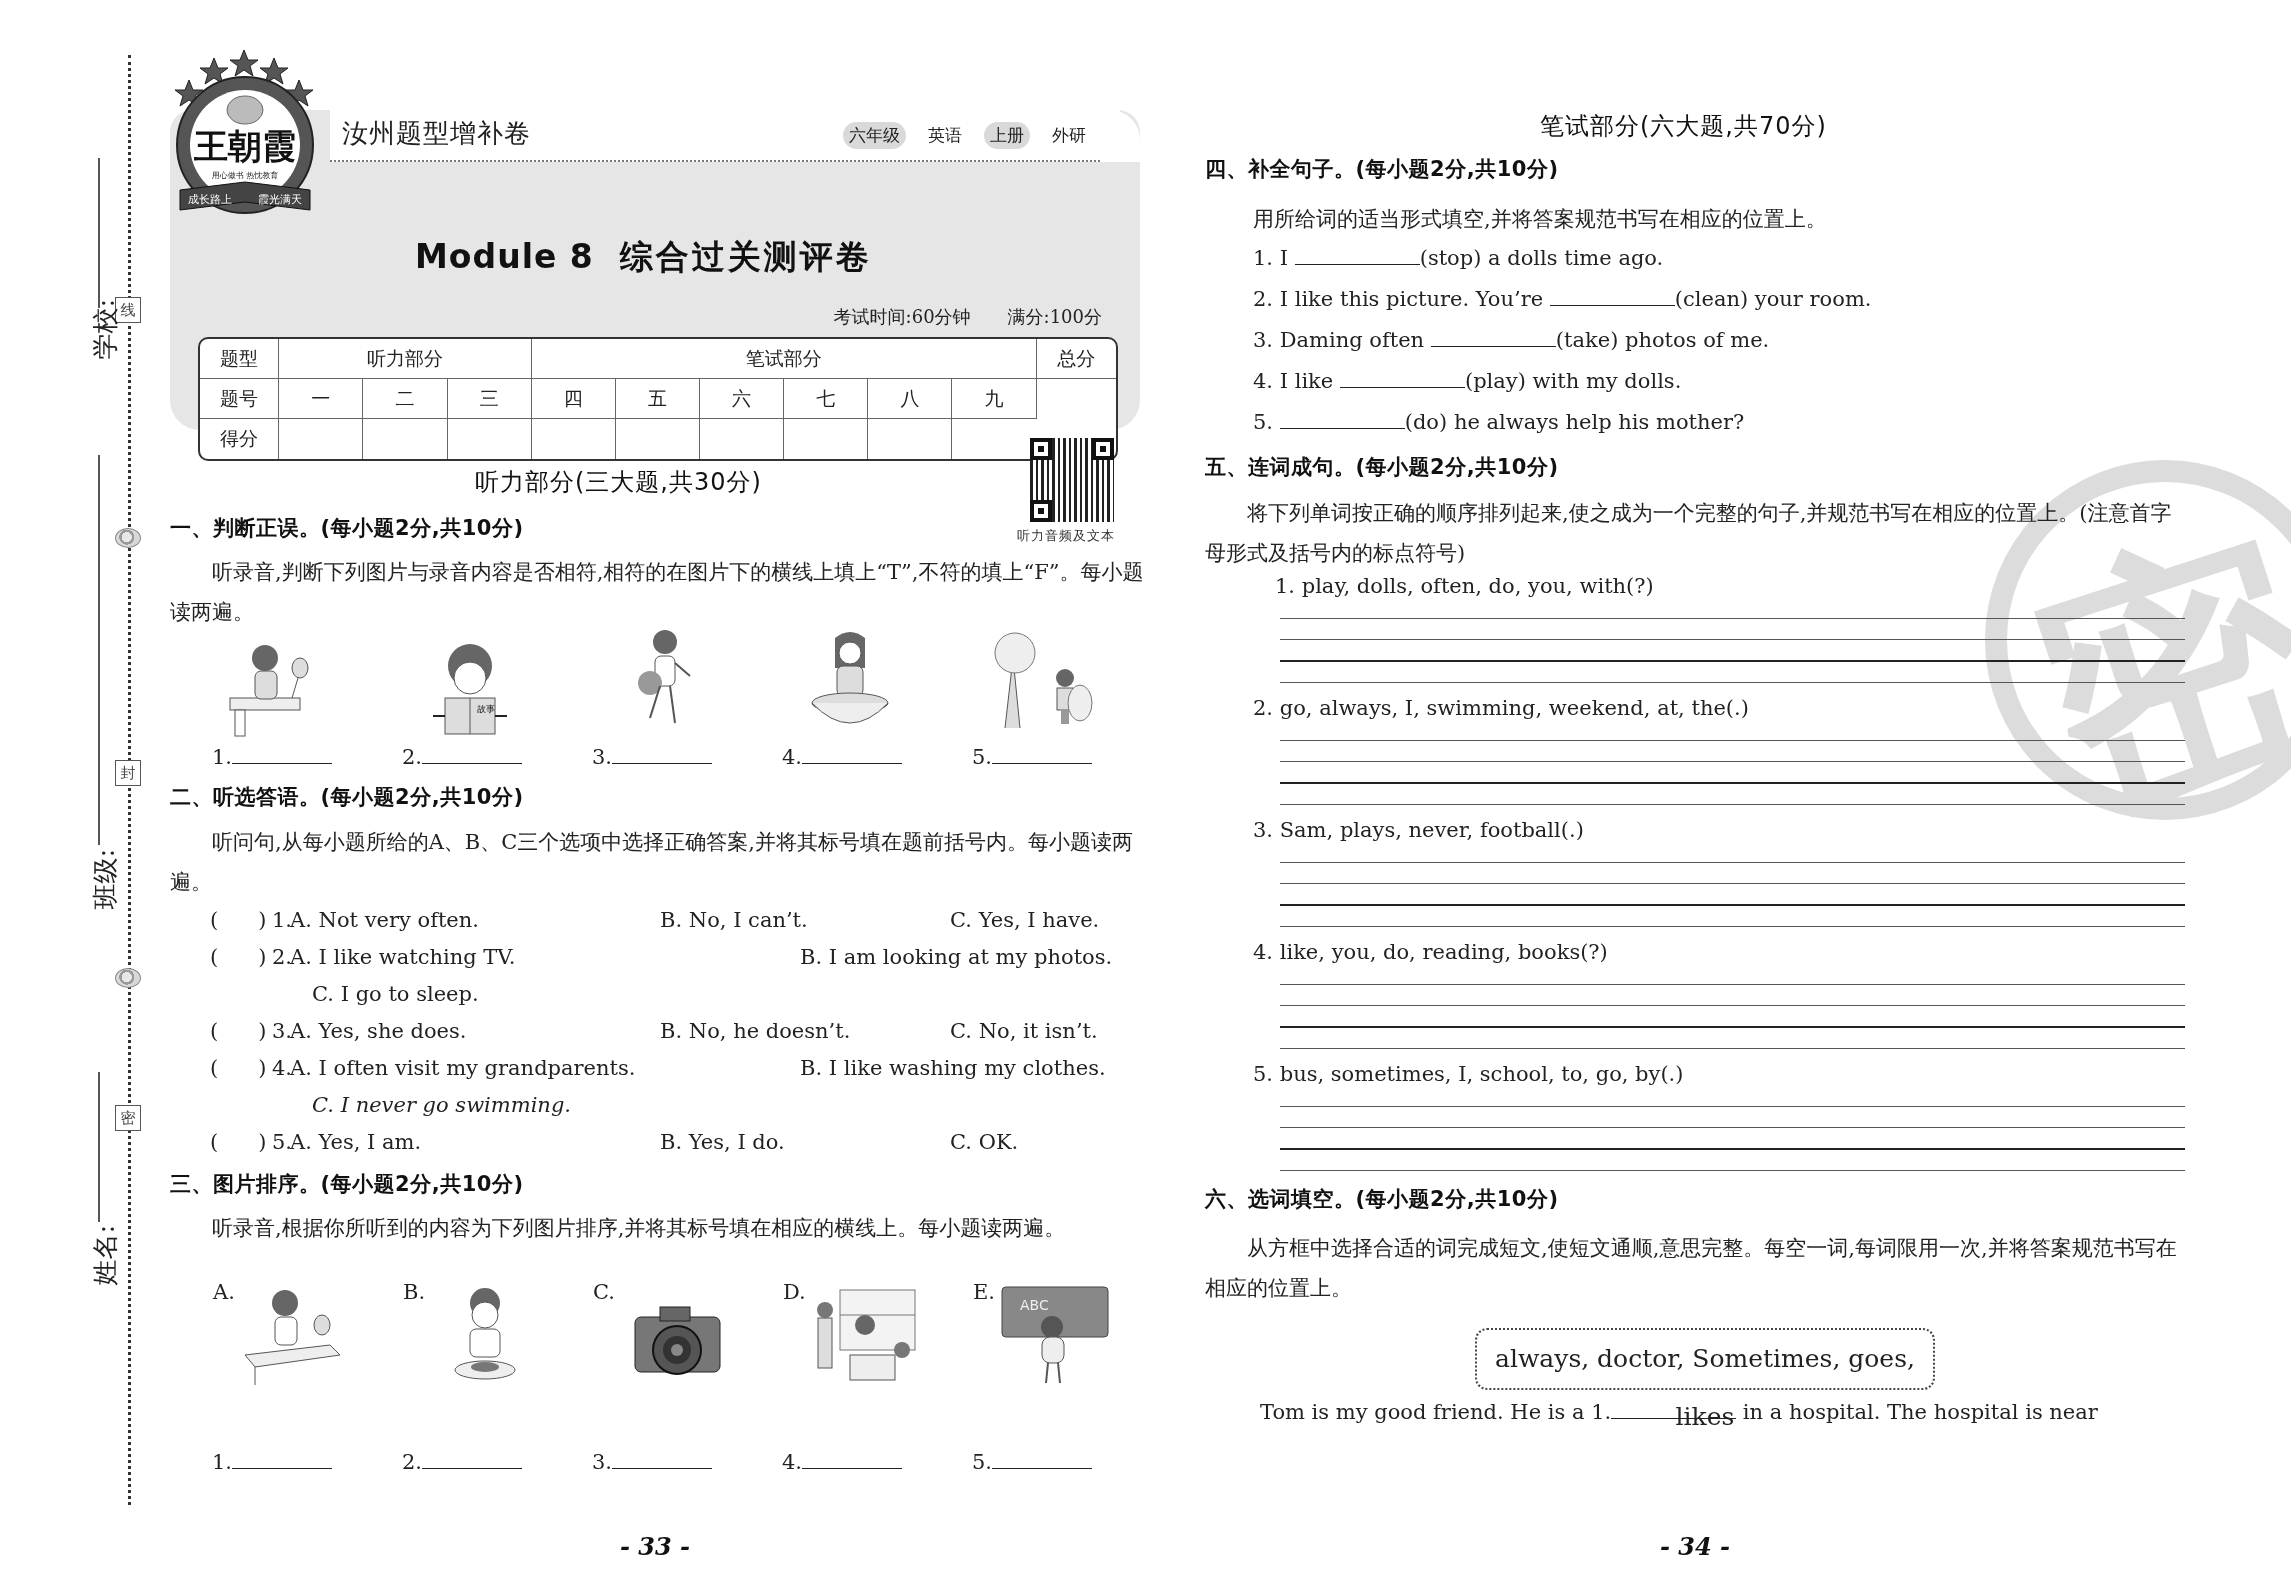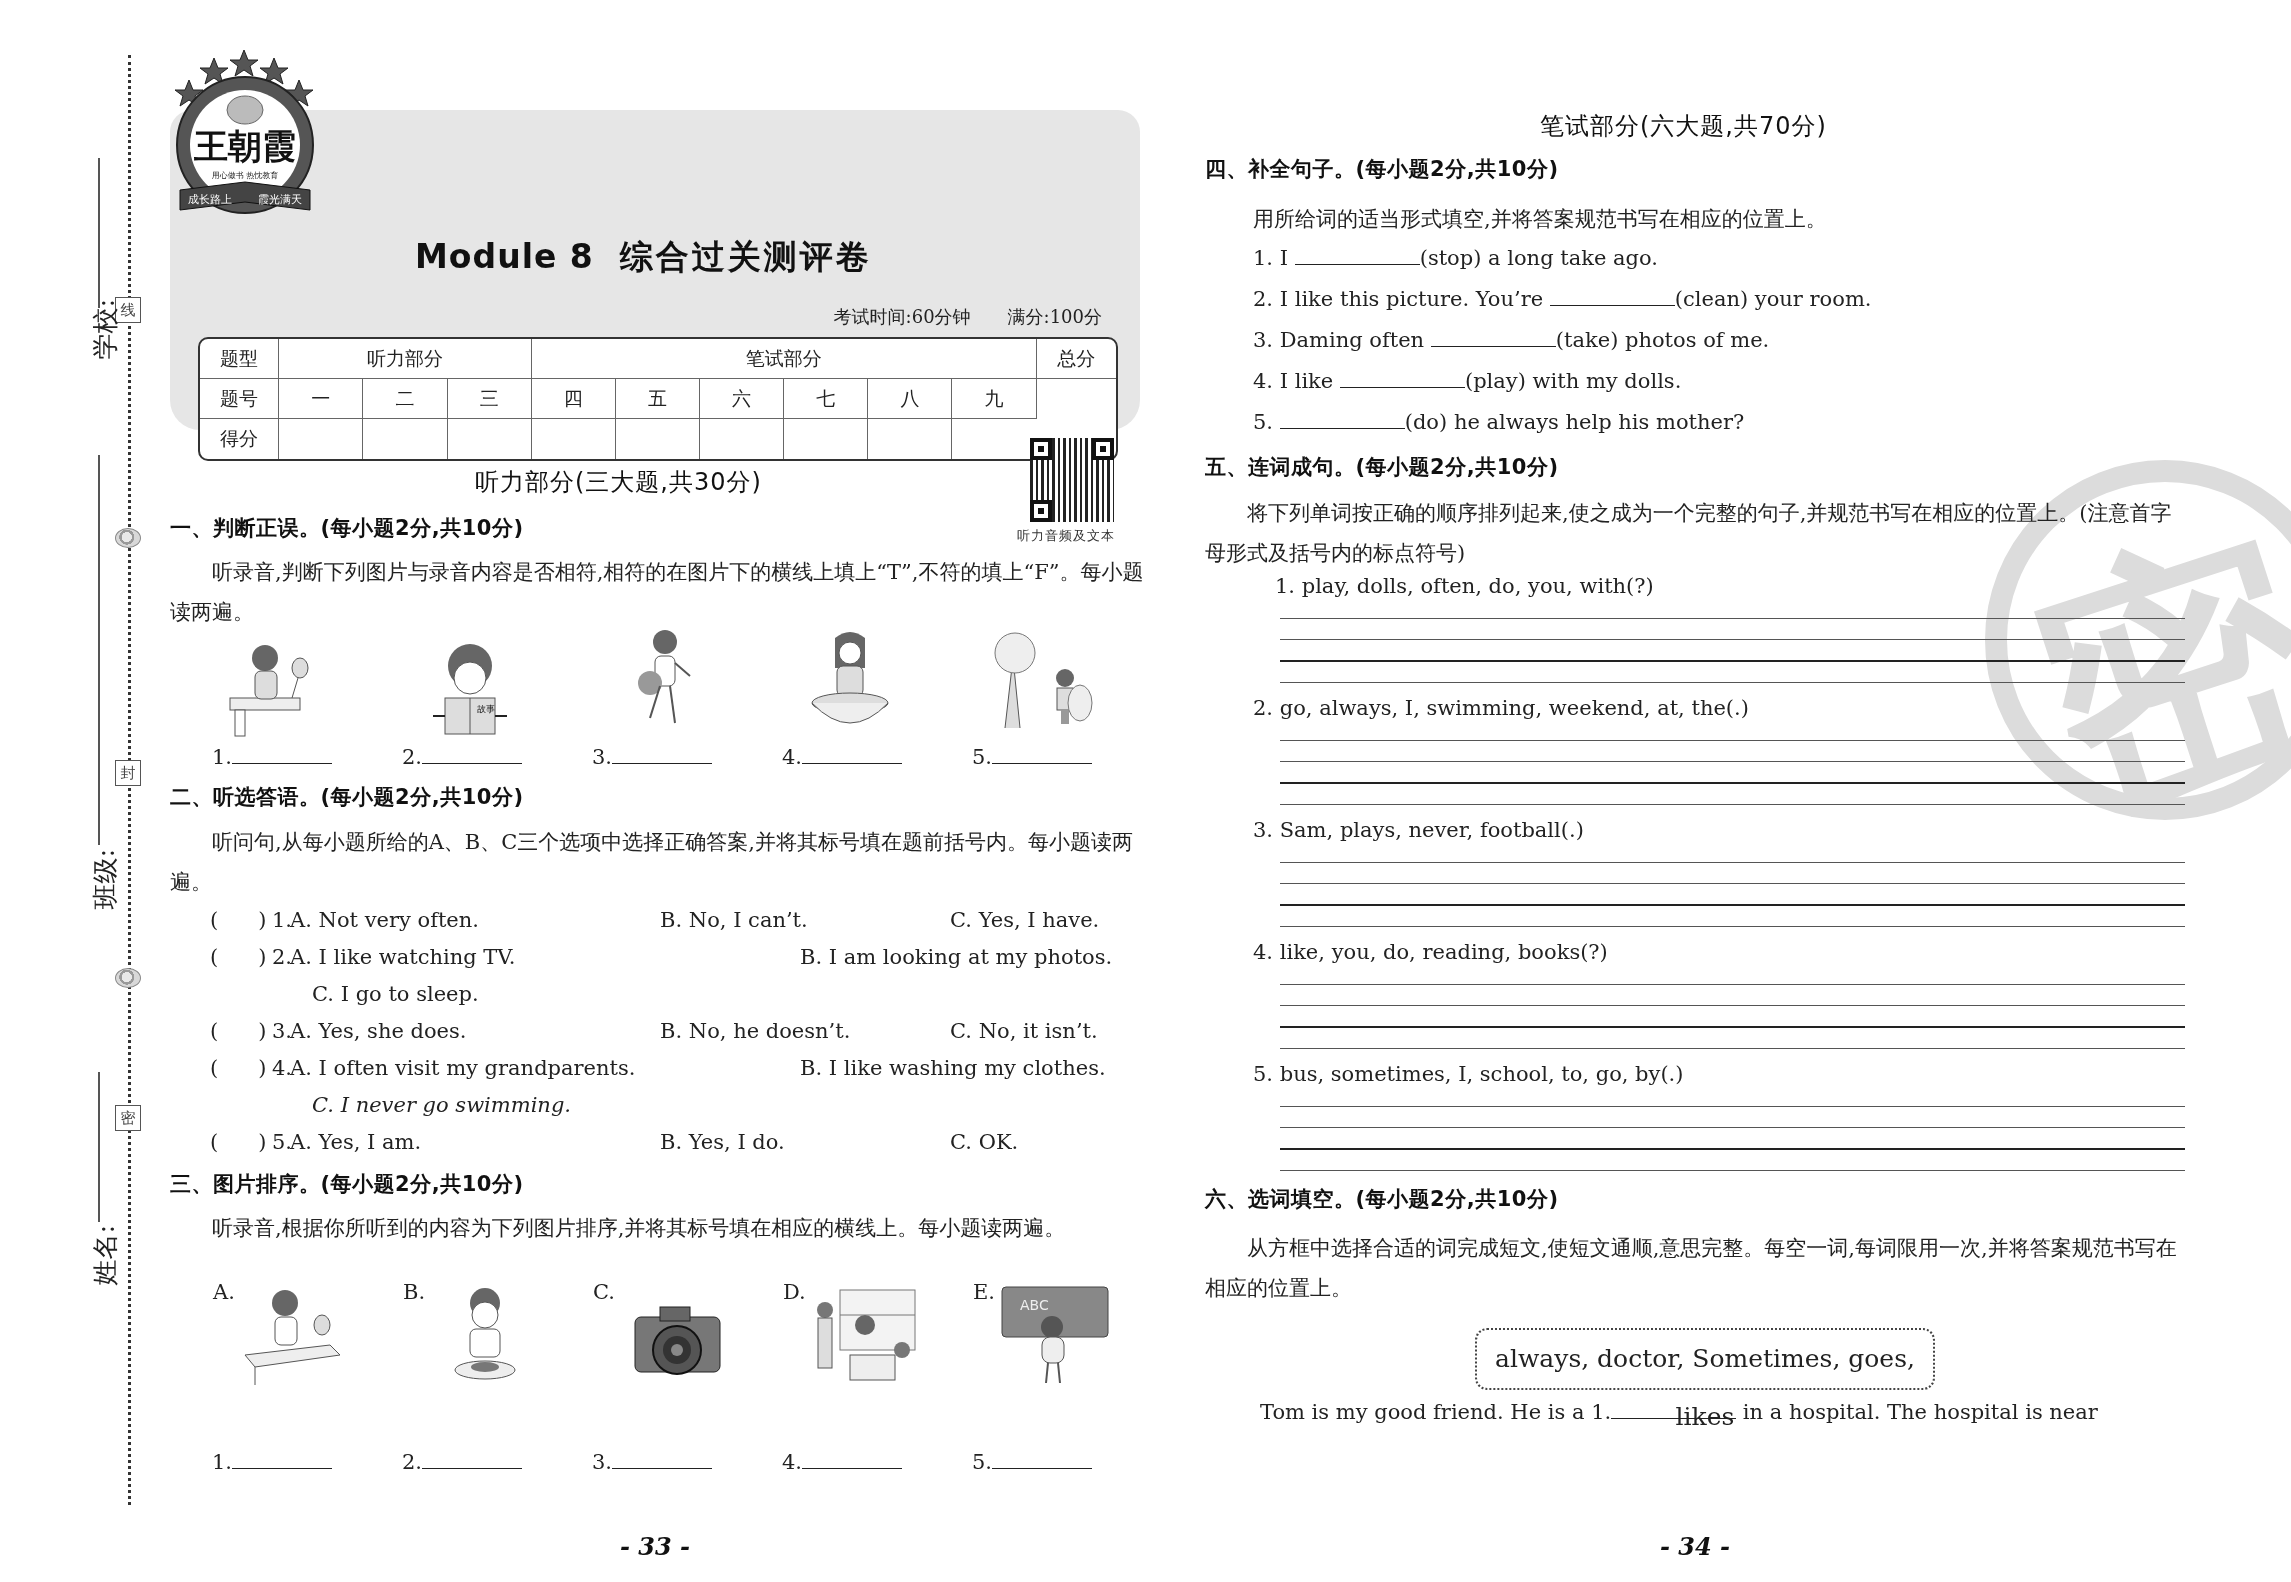--- a/index.html
+++ b/index.html
@@ -88,20 +88,29 @@
   <div class="field-line" style="top:158px;height:150px;"></div>
   <div class="field-label" style="top:312px;">学校:</div>
   <div class="field-line" style="top:455px;height:390px;"></div>
   <div class="field-label" style="top:862px;">班级:</div>
   <div class="field-line" style="top:1072px;height:150px;"></div>
   <div class="field-label" style="top:1238px;">姓名:</div>
 </div>
 
 <div id="page-left">
   <div id="header">
+    <div id="header-top">
+      <div class="series-title sans">汝州题型增补卷</div>
+      <div class="tags sans">
+        <span class="pill">六年级</span>
+        <span>英语</span>
+        <span class="pill">上册</span>
+        <span>外研</span>
+      </div>
+    </div>
     <div class="module-title sans">
       <span>Module 8</span><span class="zh">综合过关测评卷</span>
     </div>
     <div class="exam-info">
       <span>考试时间:60分钟</span><span>满分:100分</span>
     </div>
     <table id="score-table">
       <tbody>
           <tr>
         <td class="rowhead sans">题型</td>
@@ -337,21 +346,21 @@
 
 <div id="page-right">
   <div id="watermark">
       <span>密</span>
     </div>
 
   <div class="section-title sans" style="left:335px;top:50px;">笔试部分(六大题,共70分)</div>
 
   <div class="q-head sans" style="left:0;top:95px;">四、补全句子。(每小题2分,共10分)</div>
   <div class="line-text" style="left:48px;top:145px;">用所给词的适当形式填空,并将答案规范书写在相应的位置上。</div>
-  <div class="line-text" style="left:48px;top:186px;"><span>1. I </span><span class="blank b120"></span><span>(stop)</span><span> a long take ago.</span></div>
+  <div class="line-text" style="left:48px;top:186px;"><span>1. I </span><span class="blank b120"></span><span>(stop)</span><span> a dolls time ago.</span></div>
   <div class="line-text" style="left:48px;top:227px;"><span>2. I like this picture. You’re </span><span class="blank b120"></span><span>(clean)</span><span> your room.</span></div>
   <div class="line-text" style="left:48px;top:268px;"><span>3. Daming often </span><span class="blank b120"></span><span>(take)</span><span> photos of me.</span></div>
   <div class="line-text" style="left:48px;top:309px;"><span>4. I like </span><span class="blank b120"></span><span>(play)</span><span> with my dolls.</span></div>
   <div class="line-text" style="left:48px;top:350px;"><span>5. </span><span class="blank b120"></span><span>(do)</span><span> he always help his mother?</span></div>
 
   <div class="q-head sans" style="left:0;top:393px;">五、连词成句。(每小题2分,共10分)</div>
   <div class="para" style="left:0;top:433px;width:985px;">将下列单词按正确的顺序排列起来,使之成为一个完整的句子,并规范书写在相应的位置上。(注意首字母形式及括号内的标点符号)</div>
 
   <div class="line-text" style="left:48px;top:514px;margin-left:22px;">1. play, dolls, often, do, you, with(?)</div>
   <div class="write-lines" style="top:558px;">

